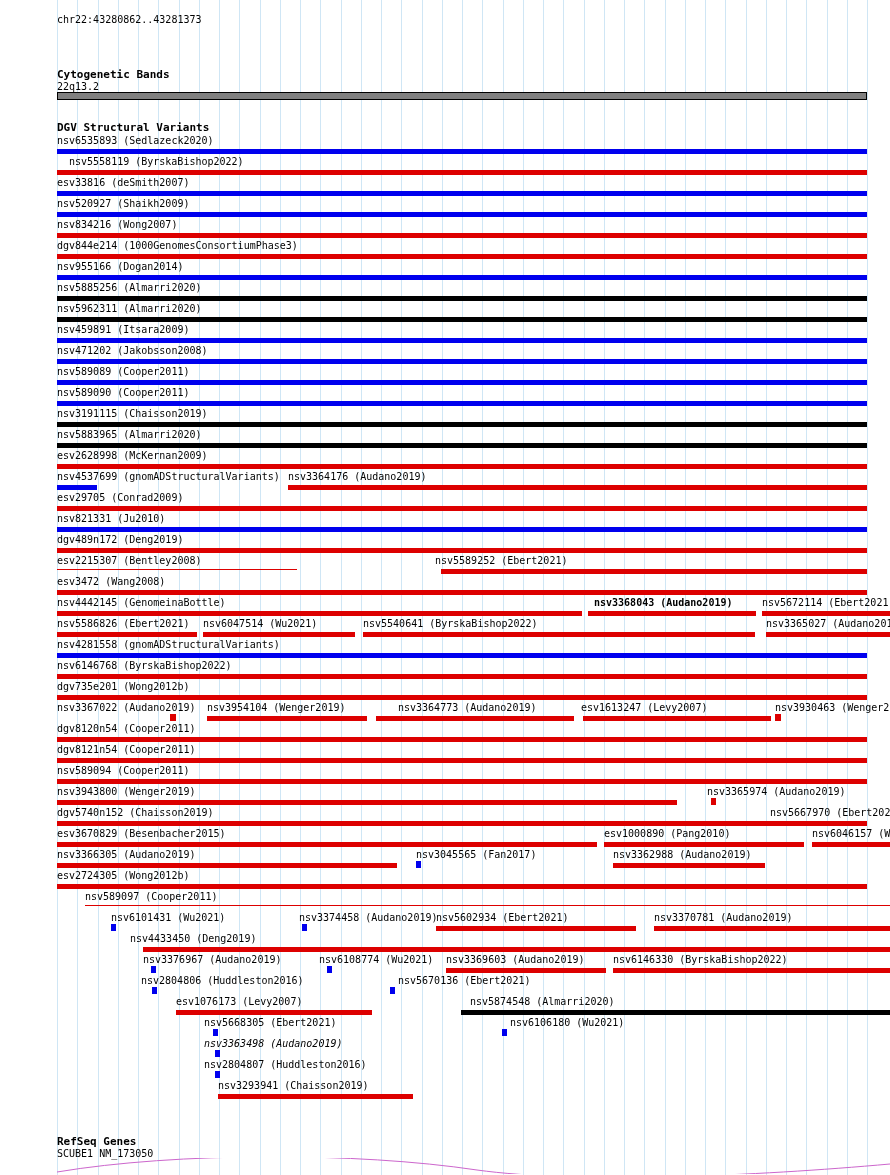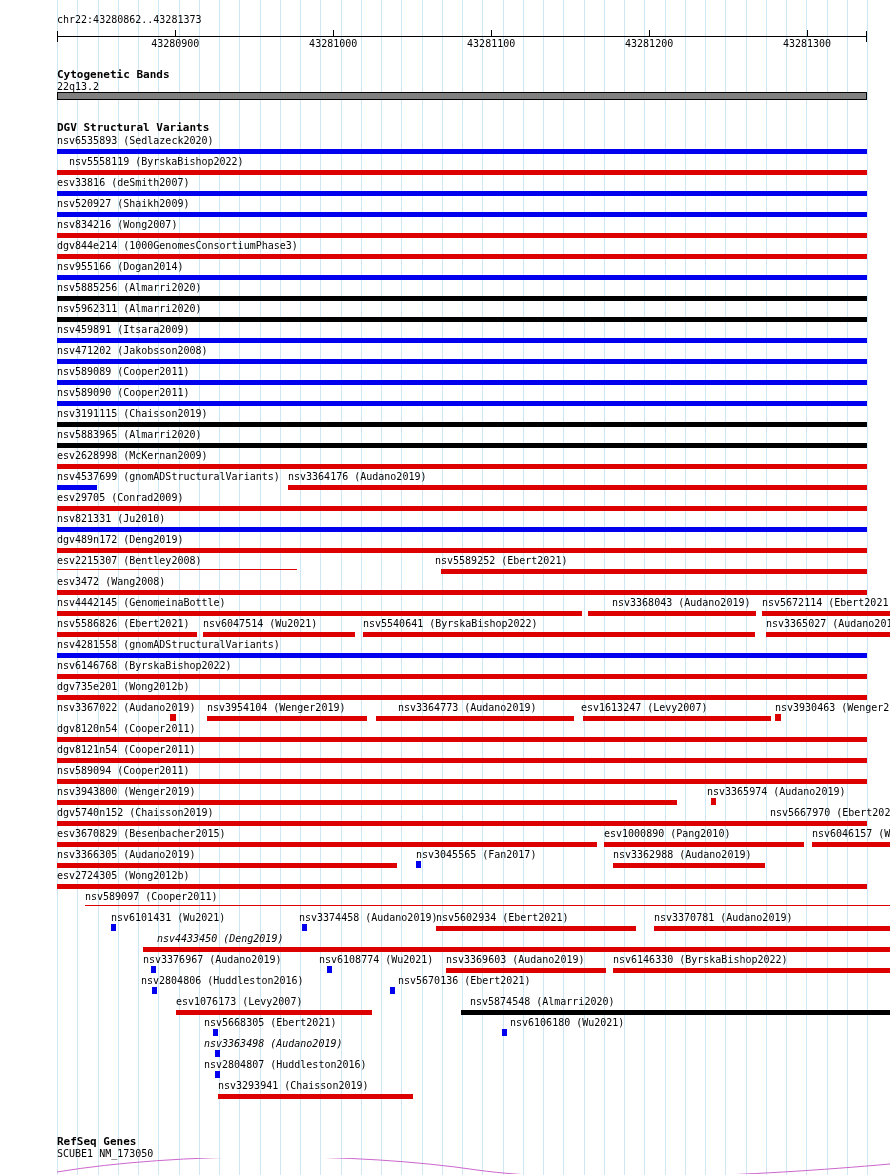--- a/index.html
+++ b/index.html
@@ -80,35 +80,20 @@
       <i style="left: 765.75px;"></i>
       <i style="left: 786px;"></i>
       <i style="left: 806.25px;"></i>
       <i style="left: 826.5px;"></i>
       <i style="left: 846.75px;"></i>
       <i style="left: 867px;"></i>
     </div>
 
   <div class="pos-label">chr22:43280862..43281373</div>
 
-  <div class="ruler" id="ruler">
-    <div class="axis"></div>
-    <div class="endL"></div>
-    <div class="endR"></div>
-  <div class="tick" style="left: 14.6%;"></div>
-      <div class="tlab" style="left: 14.6%;">43280900</div>
-      <div class="tick" style="left: 34.1%;"></div>
-      <div class="tlab" style="left: 34.1%;">43281000</div>
-      <div class="tick" style="left: 53.6%;"></div>
-      <div class="tlab" style="left: 53.6%;">43281100</div>
-      <div class="tick" style="left: 73.1%;"></div>
-      <div class="tlab" style="left: 73.1%;">43281200</div>
-      <div class="tick" style="left: 92.6%;"></div>
-      <div class="tlab" style="left: 92.6%;">43281300</div>
-    </div>
 
   <div class="sect-title" style="left:57px;top:68px;">Cytogenetic Bands</div>
   <div class="sub-label" style="left:57px;top:81px;">22q13.2</div>
   <div class="cyto-bar" style="top:92px;"></div>
 
   <div class="sect-title" style="left:57px;top:121px;">DGV Structural Variants</div>
 
   <div id="tracks">
       <div class="track" style="top: 136px;">
         <div class="lab" style="left: 57px; top: 0px;">nsv6535893 (Sedlazeck2020)</div>
@@ -198,21 +183,21 @@
         <div class="lab" style="left: 435px; top: 0px;">nsv5589252 (Ebert2021)</div>
         <div class="bar red" style="left: 441px; width: 426px; top: 13px;"></div>
       </div>
       <div class="track" style="top: 577px;">
         <div class="lab" style="left: 57px; top: 0px;">esv3472 (Wang2008)</div>
         <div class="bar red" style="left: 57px; width: 810px; top: 13px;"></div>
       </div>
       <div class="track" style="top: 598px;">
         <div class="lab" style="left: 57px; top: 0px;">nsv4442145 (GenomeinaBottle)</div>
         <div class="bar red" style="left: 57px; width: 525px; top: 13px;"></div>
-        <div class="lab" style="left: 612px; top: 0px;">nsv3368043 (Audano2019)</div>
+        <div class="lab" style="left: 594px; top: 0px; font-weight: bold;">nsv3368043 (Audano2019)</div>
         <div class="bar red" style="left: 588px; width: 168px; top: 13px;"></div>
         <div class="lab" style="left: 762px; top: 0px;">nsv5672114 (Ebert2021)</div>
         <div class="bar red" style="left: 762px; width: 128px; top: 13px;"></div>
       </div>
       <div class="track" style="top: 619px; padding-left: 24px;">
         <div class="lab" style="left: 57px; top: 0px;">nsv5586826 (Ebert2021)</div>
         <div class="bar red" style="left: 57px; width: 140px; top: 13px;"></div>
         <div class="lab" style="left: 203px; top: 0px;">nsv6047514 (Wu2021)</div>
         <div class="bar red" style="left: 203px; width: 152px; top: 13px;"></div>
         <div class="lab" style="left: 363px; top: 0px;">nsv5540641 (ByrskaBishop2022)</div>
@@ -295,21 +280,21 @@
         <div class="lab" style="left: 111px; top: 0px;">nsv6101431 (Wu2021)</div>
         <div class="bar blue tick" style="left: 111px; width: 5px; top: 11px;"></div>
         <div class="lab" style="left: 299px; top: 0px;">nsv3374458 (Audano2019)</div>
         <div class="bar blue tick" style="left: 302px; width: 5px; top: 11px;"></div>
         <div class="lab" style="left: 436px; top: 0px;">nsv5602934 (Ebert2021)</div>
         <div class="bar red" style="left: 436px; width: 200px; top: 13px;"></div>
         <div class="lab" style="left: 654px; top: 0px;">nsv3370781 (Audano2019)</div>
         <div class="bar red" style="left: 654px; width: 236px; top: 13px;"></div>
       </div>
       <div class="track" style="top: 934px;">
-        <div class="lab" style="left: 157px; top: 0px; font-style: italic;">nsv4433450 (Deng2019)</div>
+        <div class="lab" style="left: 130px; top: 0px;">nsv4433450 (Deng2019)</div>
         <div class="bar red" style="left: 143px; width: 747px; top: 13px;"></div>
       </div>
       <div class="track" style="top: 955px;">
         <div class="lab" style="left: 143px; top: 0px;">nsv3376967 (Audano2019)</div>
         <div class="bar blue tick" style="left: 151px; width: 5px; top: 11px;"></div>
         <div class="lab" style="left: 319px; top: 0px;">nsv6108774 (Wu2021)</div>
         <div class="bar blue tick" style="left: 327px; width: 5px; top: 11px;"></div>
         <div class="lab" style="left: 446px; top: 0px;">nsv3369603 (Audano2019)</div>
         <div class="bar red" style="left: 446px; width: 160px; top: 13px;"></div>
         <div class="lab" style="left: 613px; top: 0px;">nsv6146330 (ByrskaBishop2022)</div>

